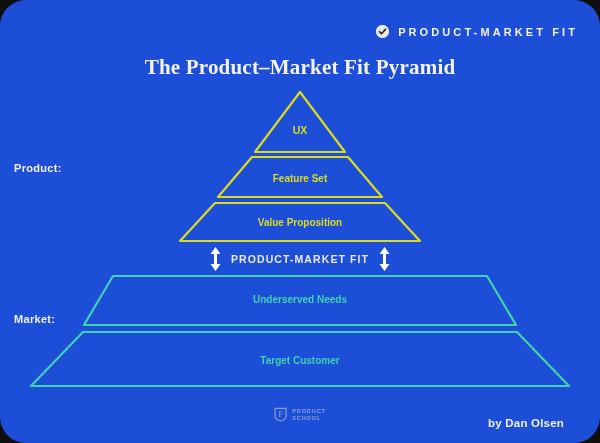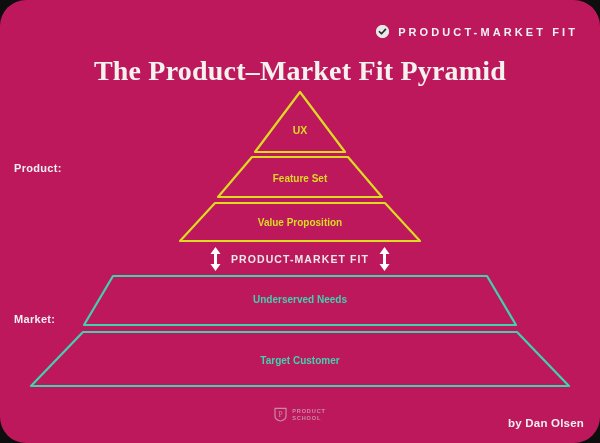--- a/index.html
+++ b/index.html
@@ -10,21 +10,21 @@
   body {
     width: 600px;
     height: 443px;
     overflow: hidden;
     font-family: "Liberation Sans", sans-serif;
   }
   #card {
     position: relative;
     width: 600px;
     height: 443px;
-    background: #be185d;
+    background: #1d4ed8;
     border-radius: 26px;
     overflow: hidden;
   }
 
   
   #brand {
     position: absolute;
     top: 25px;
     right: 22px;
     display: flex;
@@ -53,21 +53,21 @@
   
   #title {
     position: absolute;
     top: 55px;
     left: 0;
     width: 600px;
     text-align: center;
     color: #f4f2ef;
     font-family: "Liberation Serif", serif;
     font-weight: bold;
-    font-size: 28px;
+    font-size: 21px;
     letter-spacing: 0.2px;
   }
 
   
   .side-label {
     position: absolute;
     left: 14px;
     color: #f0f0f0;
     font-size: 11px;
     font-weight: bold;
@@ -129,21 +129,21 @@
     line-height: 1.12;
   }
   #footer-logo .logo-words span {
     color: #cfcfcf;
     font-size: 5.6px;
     font-weight: bold;
     letter-spacing: 0.85px;
   }
   #byline {
     position: absolute;
-    right: 16px;
+    right: 36px;
     bottom: 14px;
     color: #f0f0f0;
     font-size: 11.5px;
     font-weight: bold;
     letter-spacing: 0.2px;
   }
 </style>
 </head>
 <body>
 

